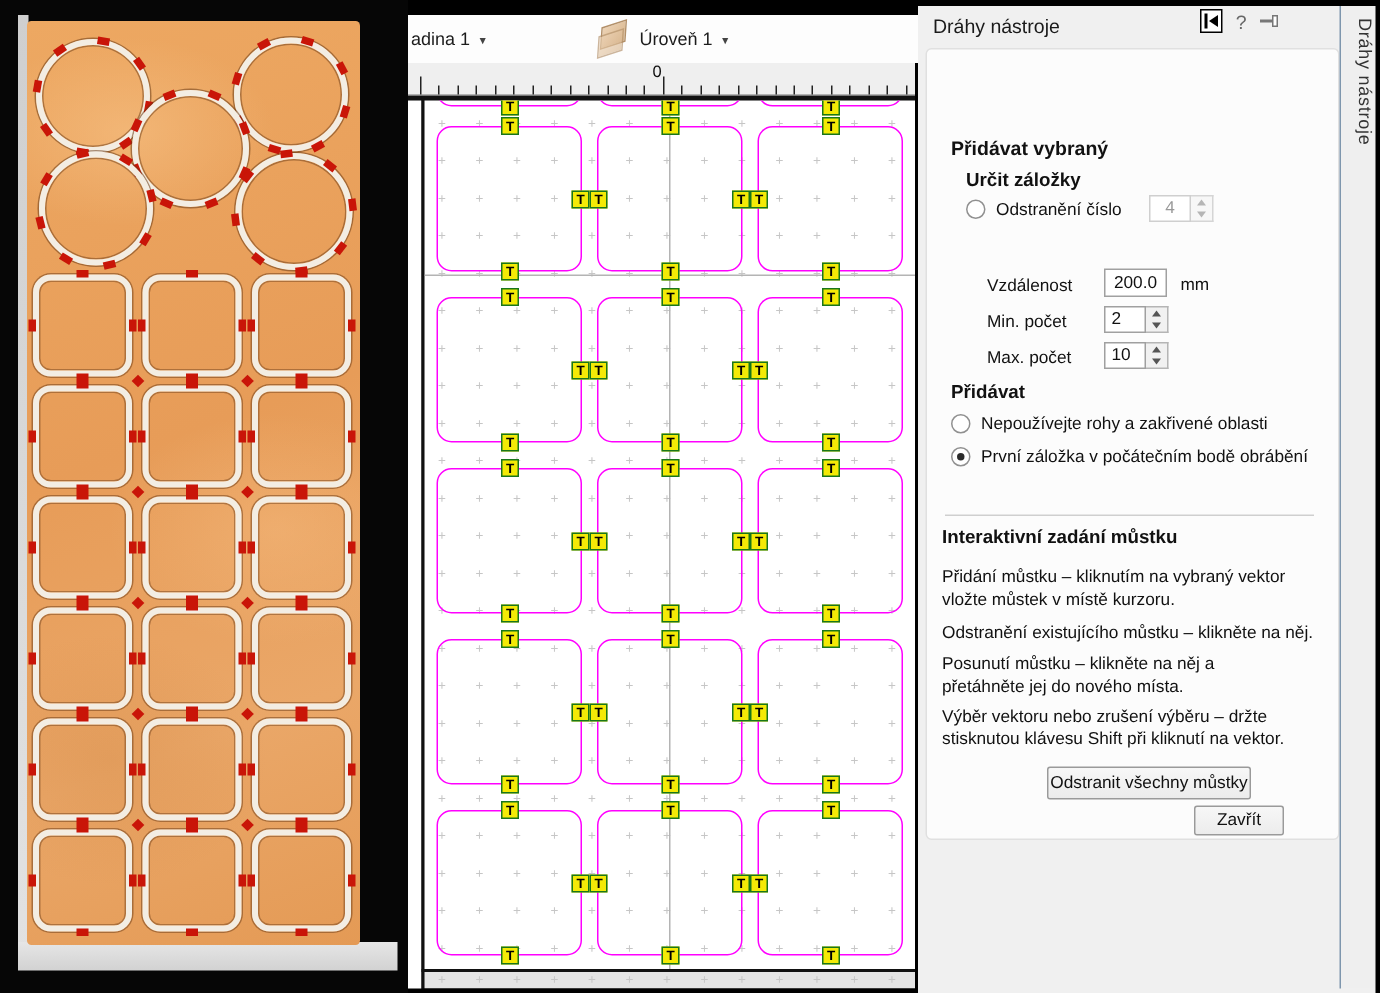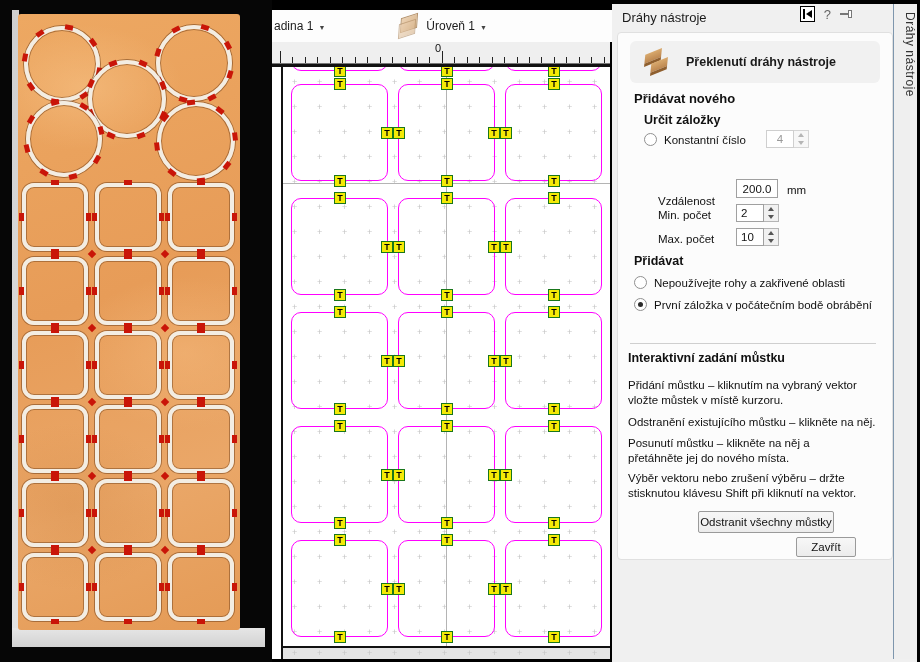--- a/index.html
+++ b/index.html
@@ -709,45 +709,38 @@
           <span class="arr"></span>
         </div>
       <div id="help-btn">?</div>
       <div id="pin-btn">
           <span class="stem"></span>
           <span class="head"></span>
         </div>
     </div>
 
     <div class="abs" id="card">
-      <div class="abs" id="titlebox">
-        <span class="bridge-icon">
-            <i></i>
-            <i></i>
-          </span>
-        <span id="tool-title">Překlenutí dráhy nástroje</span>
-      </div>
-
-      <div class="h-bold" style="left:16px;top:58px;">Přidávat nového</div>
+
+      <div class="h-bold" style="left:16px;top:58px;">Přidávat vybraný</div>
       <div class="h2-bold" style="left:26px;top:80px;">Určit záložky</div>
 
       <div class="radio-row" style="left:26px;top:100px;">
         <span class="radio"></span>
-        <span class="lbl">Konstantní číslo</span>
+        <span class="lbl">Odstranění číslo</span>
       </div>
       <div class="abs spin disabled" style="left:148px;top:97px;">
         <input class="numbox disabled" style="width: 28px; height: 18px; text-align: center;" readonly="" value="4">
         <span class="arrows">
             <i class="tri-up"></i>
             <i class="tri-dn"></i>
           </span>
       </div>
 
 
-      <div class="abs lbl" style="left:40px;top:162px;">Vzdálenost</div>
+      <div class="abs lbl" style="left:40px;top:152px;">Vzdálenost</div>
       <input class="abs numbox" style="left: 118px; top: 146px; width: 42px; height: 19px; text-align: center;" readonly="" value="200.0">
       <div class="abs lbl" style="left:169px;top:151px;">mm</div>
 
       <div class="abs lbl" style="left:40px;top:176px;">Min. počet</div>
       <div class="abs spin" style="left:118px;top:171px;">
         <input class="numbox" style="width: 28px; height: 18px;" readonly="" value="2">
         <span class="arrows">
             <i class="tri-up"></i>
             <i class="tri-dn"></i>
           </span>

